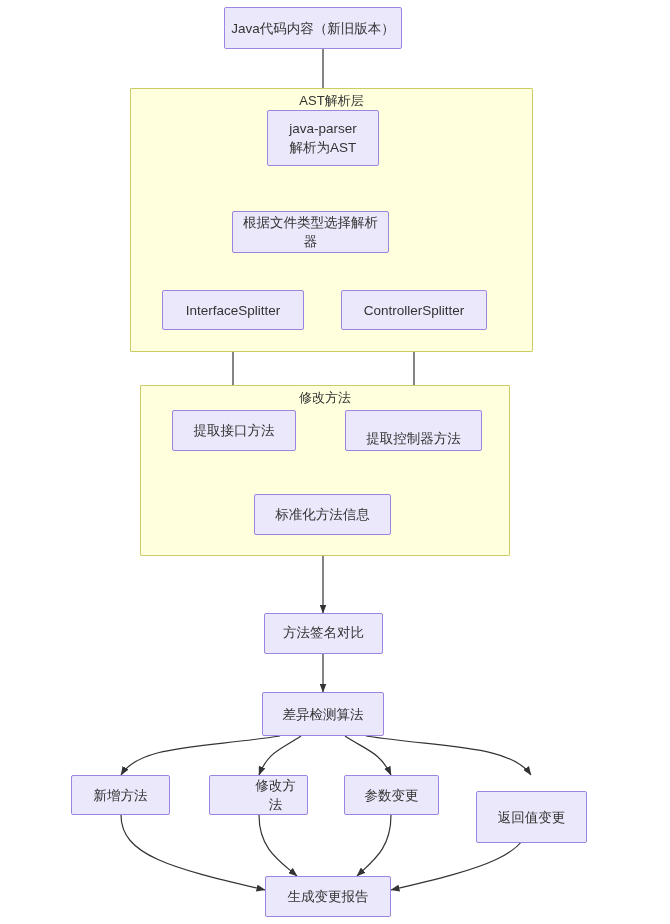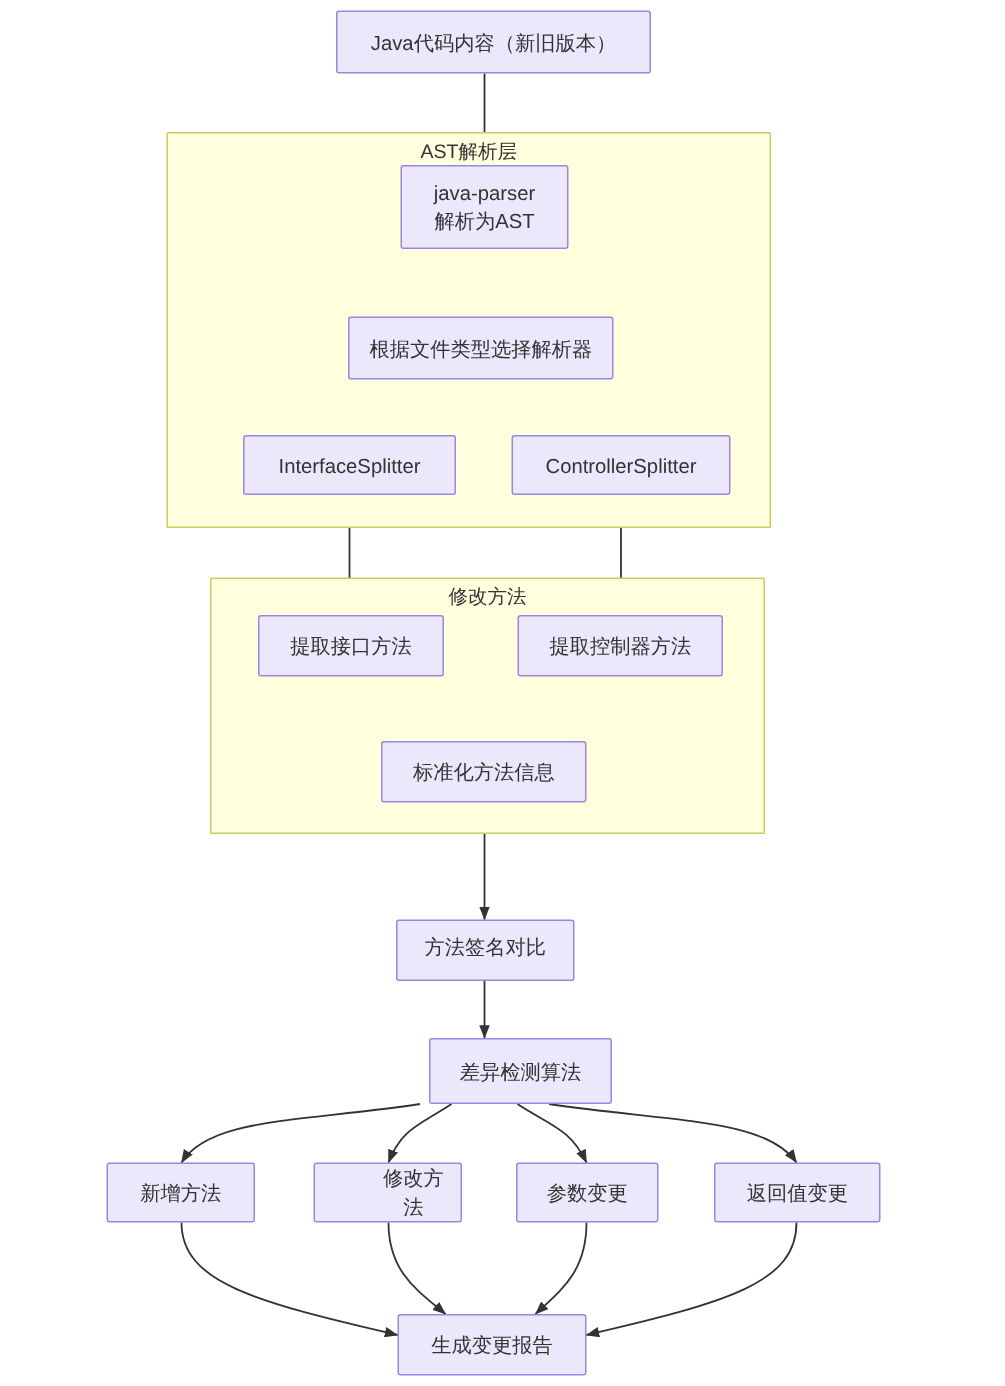--- a/index.html
+++ b/index.html
@@ -107,83 +107,83 @@
       <path d="M121,815 C121,855 170,868 265,890"></path>
 
       <path d="M259,815 C259,848 278,860 297,876"></path>
 
       <path d="M391,815 C391,848 374,860 357,876"></path>
 
       <path d="M531,815 C531,855 486,868 391,890"></path>
     </g>
   </svg>
 
-  <div class="subgraph" style="left:111px; top:88px; width:403px; height:264px;">
+  <div class="subgraph" style="left:130px; top:88px; width:403px; height:264px;">
     <div class="subgraph-title">AST解析层</div>
   </div>
 
   <div class="subgraph" style="left:140px; top:385px; width:370px; height:171px;">
     <div class="subgraph-title">修改方法</div>
   </div>
 
 
-  <div class="node" style="left:224px; top:7px; width:210px; height:42px;">
+  <div class="node" style="left:224px; top:7px; width:178px; height:42px;">
     <span class="nlabel">Java代码内容（新旧版本）</span>
   </div>
 
   <div class="node" style="left:267px; top:110px; width:112px; height:56px;">
     <span class="nlabel">java-parser
 解析为AST</span>
   </div>
 
-  <div class="node" style="left:232px; top:211px; width:177px; height:42px;">
+  <div class="node" style="left:232px; top:211px; width:157px; height:42px;">
     <span class="nlabel">根据文件类型选择解析器</span>
   </div>
 
   <div class="node" style="left:162px; top:290px; width:142px; height:40px;">
     <span class="nlabel">InterfaceSplitter</span>
   </div>
 
   <div class="node" style="left:341px; top:290px; width:146px; height:40px;">
     <span class="nlabel">ControllerSplitter</span>
   </div>
 
   <div class="node" style="left:172px; top:410px; width:124px; height:41px;">
     <span class="nlabel">提取接口方法</span>
   </div>
 
-  <div class="node" style="left:345px; top:410px; width:137px; height:41px;">
+  <div class="node" style="left:345px; top:410px; width:137px; height:41px;align-items:flex-end;">
     <span class="nlabel">提取控制器方法</span>
   </div>
 
   <div class="node" style="left:254px; top:494px; width:137px; height:41px;">
     <span class="nlabel">标准化方法信息</span>
   </div>
 
   <div class="node" style="left:264px; top:613px; width:119px; height:41px;font-family:Liberation Mono, monospace;">
     <span class="nlabel">方法签名对比</span>
   </div>
 
-  <div class="node" style="left:262px; top:692px; width:122px; height:44px;margin-left:24px;">
+  <div class="node" style="left:262px; top:692px; width:122px; height:44px;">
     <span class="nlabel">差异检测算法</span>
   </div>
 
   <div class="node" style="left:71px; top:775px; width:99px; height:40px;">
     <span class="nlabel">新增方法</span>
   </div>
 
   <div class="node" style="left:209px; top:775px; width:99px; height:40px;padding-left:40px;">
     <span class="nlabel">修改方法</span>
   </div>
 
   <div class="node" style="left:344px; top:775px; width:95px; height:40px;">
     <span class="nlabel">参数变更</span>
   </div>
 
-  <div class="node" style="left:476px; top:775px; width:111px; height:40px;">
+  <div class="node" style="left:476px; top:791px; width:111px; height:52px;">
     <span class="nlabel">返回值变更</span>
   </div>
 
   <div class="node" style="left:265px; top:876px; width:126px; height:41px;justify-content:center;">
     <span class="nlabel">生成变更报告</span>
   </div>
 
 </div>
 
 </body></html>

